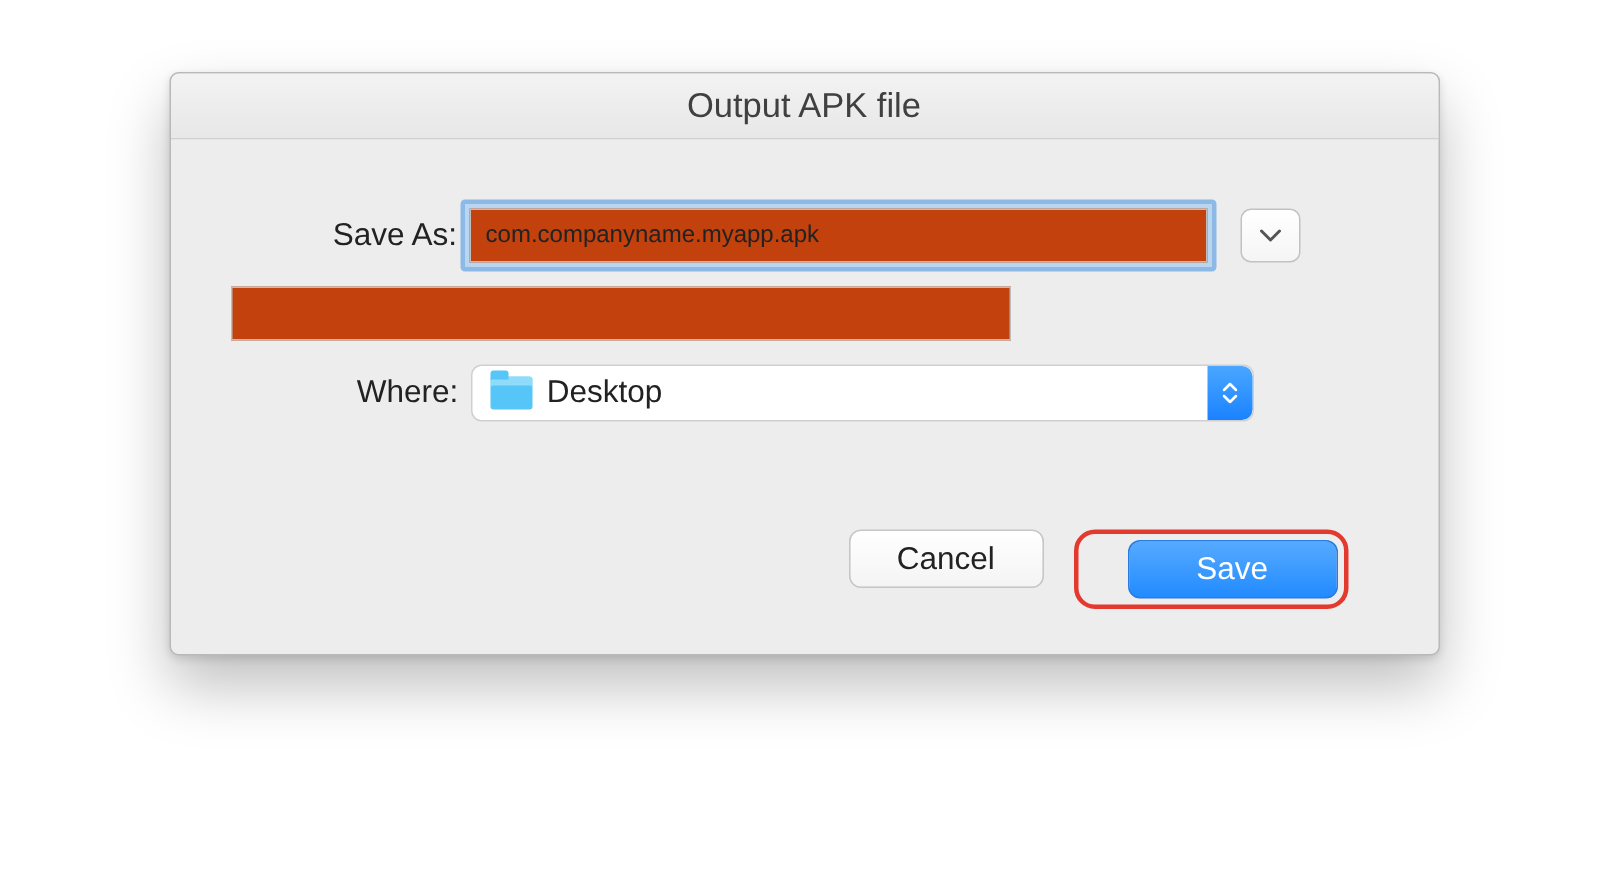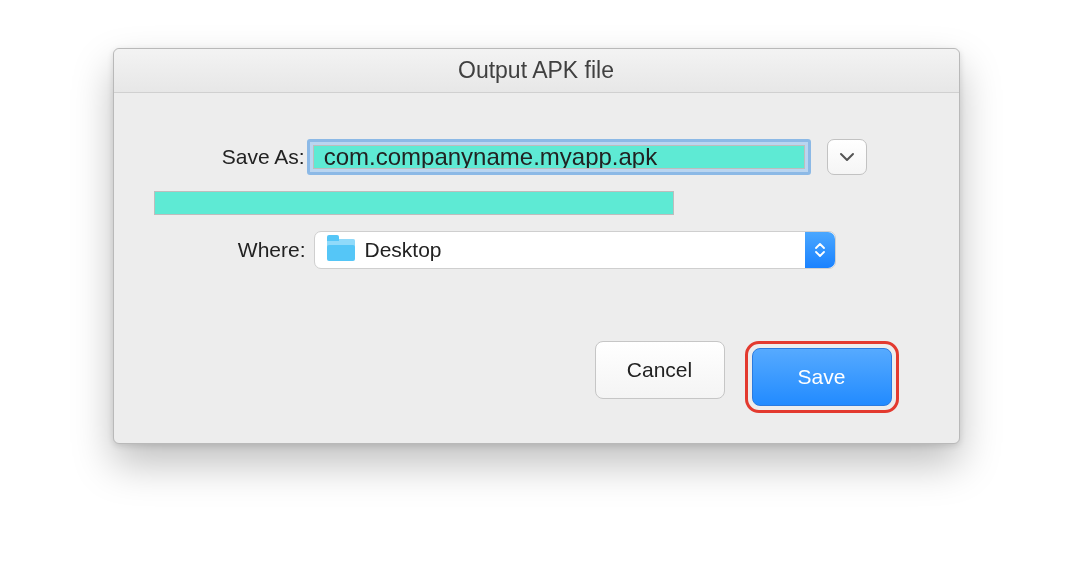--- a/index.html
+++ b/index.html
@@ -59,24 +59,24 @@
       top: -6px; left: -6px; right: -6px; bottom: -6px;
       border: 3px solid #8cb9e6;
       background: #bad5f0;
       border-radius: 3px;
       pointer-events: none;
       z-index: 0;
     }
     .text-input {
       position: relative;
       z-index: 1;
-      height: 24px;
+      height: 36px;
       border: 1px solid #bdbdbd;
-      background: #5eead4;
-      font-size: 24px;
+      background: #c2410c;
+      font-size: 16px;
       color: #222;
       padding: 0 10px;
       outline: none;
       display: block;
     }
     .saveas-input { width: 492px; }
     .tags-input { width: 520px; }
     .expand-btn {
       width: 40px;
       height: 36px;
@@ -138,21 +138,21 @@
       gap: 2px;
     }
     .where-arrows svg { display: block; }
     .footer {
       display: flex;
       justify-content: flex-end;
       gap: 20px;
       padding: 30px 60px 30px 0;
     }
     .btn {
-      height: 58px;
+      height: 39px;
       border-radius: 8px;
       font-size: 21px;
       display: flex;
       align-items: center;
       justify-content: center;
       cursor: default;
     }
     .btn-cancel {
       width: 130px;
       background: linear-gradient(#ffffff, #f4f4f4);
@@ -162,20 +162,21 @@
     .btn-save-wrap {
       border: 3px solid #e33a2f;
       border-radius: 14px;
       padding: 4px;
     }
     .btn-save {
       width: 140px;
       background: linear-gradient(#56aaff, #228bff);
       border: 1px solid #2a7be0;
       color: #fff;
+      margin-left: 29px;
     }
   </style>
 </head>
 <body>
 
 <div class="dialog">
   <div class="titlebar">
     <div class="titlebar-title">Output APK file</div>
   </div>
 

